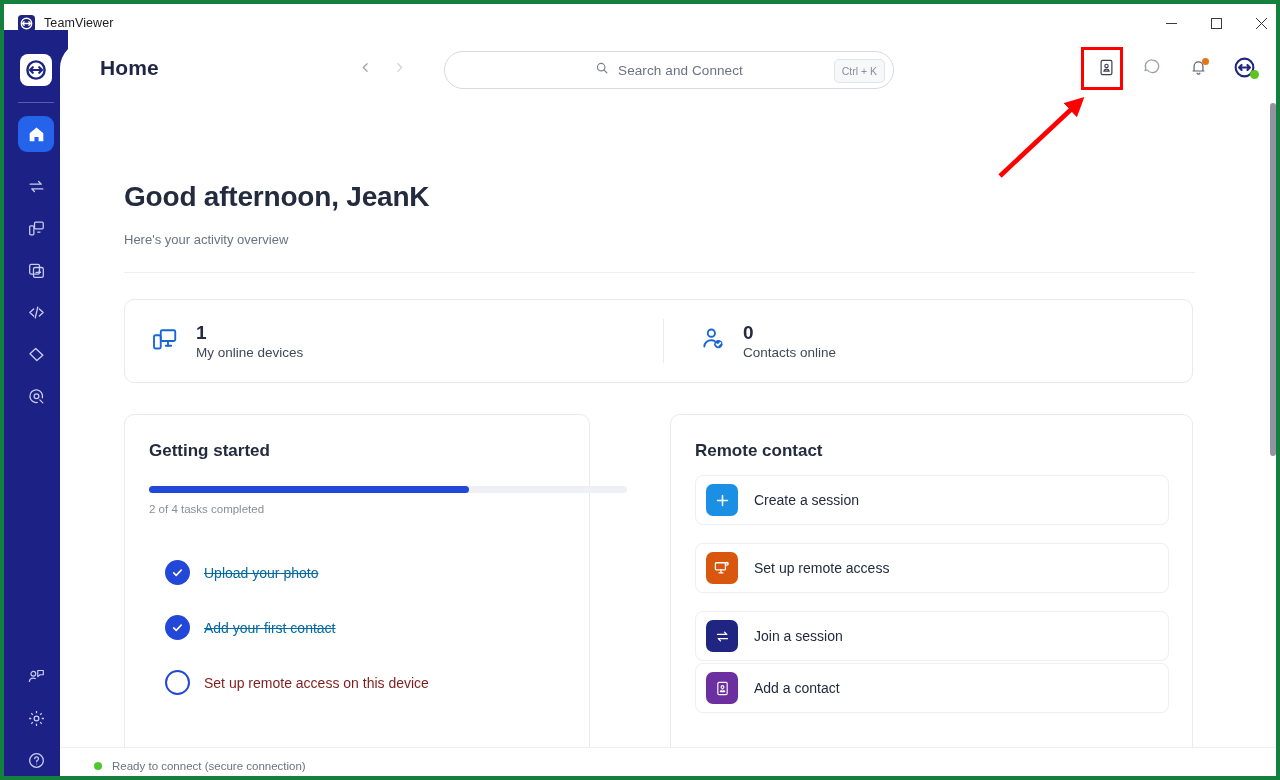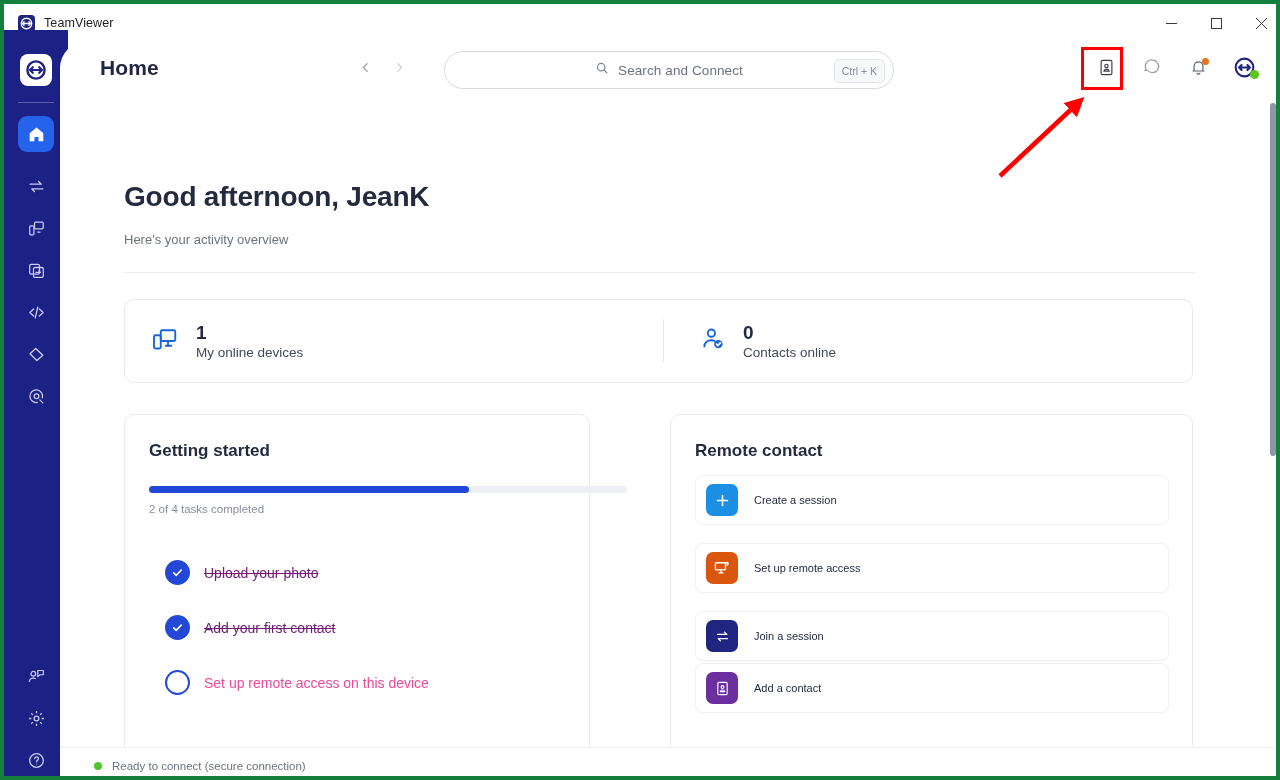--- a/index.html
+++ b/index.html
@@ -311,23 +311,23 @@
   }
   .task-mark {
     width: 25px; height: 25px;
     border-radius: 50%;
     box-sizing: border-box;
     display: flex; align-items: center; justify-content: center;
     flex: none;
   }
   .task-mark.done { background: #2348d8; }
   .task-mark.todo { border: 2px solid #2348d8; background: #fff; }
-  .task-label { font-size: 14px; color: #ec4899; }
+  .task-label { font-size: 14px; color: #7f1d1d; }
   .task-label.done {
-    color: #701a75;
+    color: #0369a1;
     text-decoration: line-through;
   }
 
   
   .action-row {
     position: absolute;
     left: 24px;
     width: 474px; height: 50px;
     border: 1px solid #edeff4;
     border-radius: 8px;
@@ -338,21 +338,21 @@
   }
   .action-ico {
     margin-left: 10px;
     width: 32px; height: 32px;
     border-radius: 7px;
     display: flex; align-items: center; justify-content: center;
     flex: none;
   }
   .action-label {
     margin-left: 16px;
-    font-size: 11px;
+    font-size: 14px;
     color: #232b3e;
   }
 
   
   .scrollbar {
     position: absolute;
     right: 8px; top: 58px;
     width: 6px; height: 666px;
   }
   .scroll-thumb {

